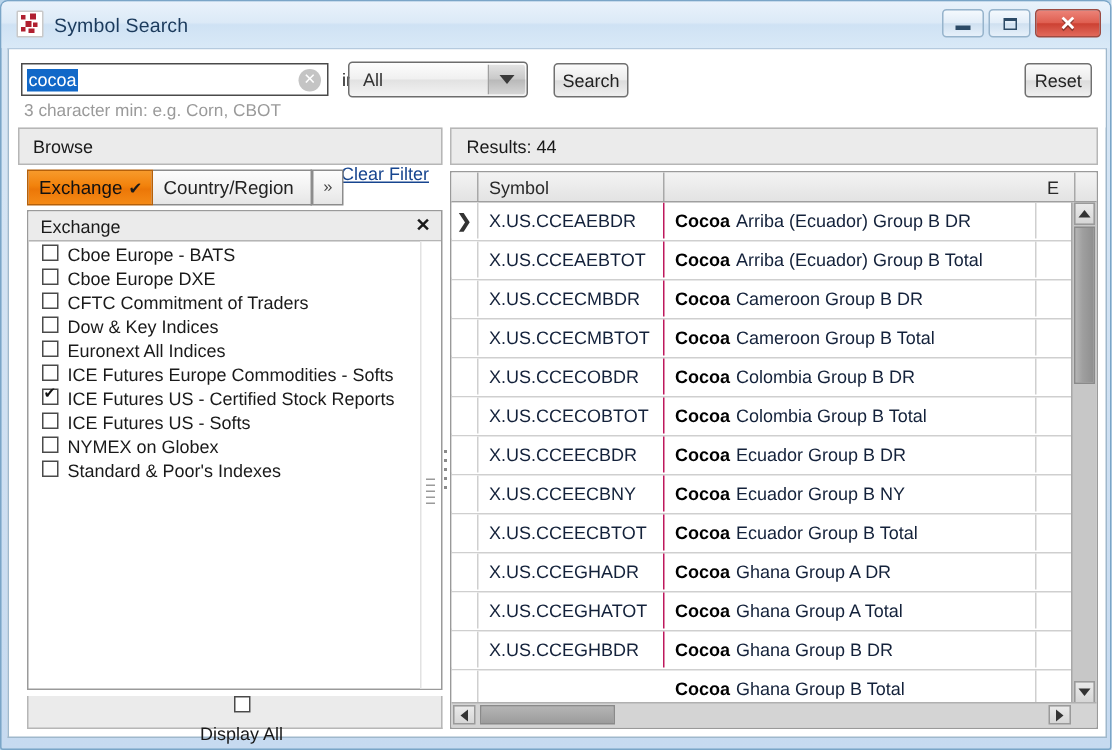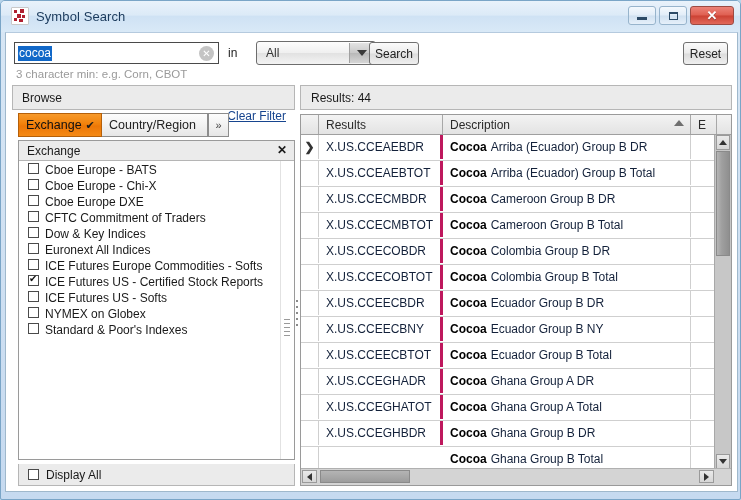--- a/index.html
+++ b/index.html
@@ -99,21 +99,21 @@
     background: #c4c4c4;
     color: #fff; font-size: 10px; line-height: 15px; text-align: center;
     font-family: "Liberation Sans", sans-serif;
   }
   .hint {
     position: absolute; left: 10px; top: 35px;
     font-size: 11.5px; color: #9a9a9a;
   }
   .in-label { position: absolute; left: 222px; top: 13px; font-size: 12px; color: #222; }
   .dropdown {
-    position: absolute; left: 250px; top: 8px;
+    position: absolute; left: 226px; top: 8px;
     width: 120px; height: 24px;
     border: 1px solid #6d6d6d; border-radius: 3px;
     background: linear-gradient(to bottom,#fdfdfd 0%, #f0f0f0 48%, #e2e2e2 52%, #f3f3f3 100%);
     box-sizing: border-box;
   }
   .dropdown .dd-text { position:absolute; left: 9px; top: 4px; font-size: 12px; color:#333; }
   .dropdown .dd-arrow {
     position: absolute; right: 1px; top: 1px; bottom: 1px; width: 24px;
     background: linear-gradient(to bottom,#e3e3e3 0%, #c9c9c9 48%, #b9b9b9 52%, #d6d6d6 100%);
     border-left: 1px solid #a0a0a0;
@@ -198,20 +198,21 @@
   .lp-grip {
     position:absolute; left:3px; top:158px; width:6px; height:26px;
   }
   .lp-grip i { display:block; width:6px; height:1px; background:#9a9a9a; margin-bottom:3px; }
 
   .display-all {
     position: absolute; left: 6px; bottom: 0; right: 0; height: 22px;
     background: #ebebeb; border: 1px solid #b6b6b6; border-top: none;
     display: flex; align-items: center; padding-left: 9px; gap: 7px;
     box-sizing: border-box;
+    flex-direction: column;
   }
   .display-all span { font-size: 12px; color:#1a1a1a; }
 
   
   .right-panel { position: absolute; left: 294px; right: 5px; top: 0; bottom: 5px; }
   .results-head {
     position: relative; height: 25px;
     background: #ebebeb; border: 1px solid #b6b6b6; box-sizing: border-box;
   }
   .results-head .rh-title { position:absolute; left:10px; top:5px; font-size:12px; color:#1a1a1a; }
@@ -241,21 +242,21 @@
 
   .grid-body { position:absolute; left:0; right:16px; top:20px; bottom:16px; overflow:hidden; }
   .row { position: relative; height: 25px; border-bottom: 1px solid #cfcfcf; }
   .cell {
     position: absolute; top: 0; height: 24px;
     box-sizing: border-box; display:flex; align-items:center;
     font-size: 12px; color:#13213a; white-space: nowrap; overflow: hidden;
   }
   .c-pin  { left:0;   width:18px; border-right: 1px solid #cfcfcf; justify-content:center;
             font-weight: bold; color:#333; font-size: 12px; background:#fff; }
-  .c-sym  { left:18px; width:124px; border-right: 3px solid #be185d; padding-left: 7px; }
+  .c-sym  { left:18px; width:124px; border-right: 1px solid #be185d; padding-left: 7px; }
   .c-desc { left:142px; width:248px; border-right: 1px solid #cfcfcf; padding-left: 7px; }
   .c-exch { left:390px; width:26px; border-right: 1px solid #cfcfcf; }
   .c-desc b { font-weight: bold; color:#000; margin-right: 4px; }
 
   
   .vscroll {
     position:absolute; right:0; top:20px; bottom:16px; width:16px;
     background:#c7c7c7; border-left: 1px solid #a8a8a8;
   }
   .sb-btn {
@@ -370,24 +371,20 @@
             <div class="lh-title">Exchange</div>
             <div class="lh-close">✕</div>
           </div>
           <div class="list-items" id="exchange-list">
               <div class="list-item">
                 <div class="cb"></div>
                 <span>Cboe Europe - BATS</span>
               </div>
               <div class="list-item">
                 <div class="cb"></div>
-                <span>Cboe Europe - Chi-X</span>
-              </div>
-              <div class="list-item">
-                <div class="cb"></div>
                 <span>Cboe Europe DXE</span>
               </div>
               <div class="list-item">
                 <div class="cb"></div>
                 <span>CFTC Commitment of Traders</span>
               </div>
               <div class="list-item">
                 <div class="cb"></div>
                 <span>Dow &amp; Key Indices</span>
               </div>
@@ -442,25 +439,21 @@
       </div>
 
       <div class="right-panel">
         <div class="results-head">
           <div class="rh-title">Results: 44</div>
         </div>
 
         <div class="grid">
           <div class="grid-header">
             <div class="gh-cell gh-pin"></div>
-            <div class="gh-cell gh-sym">Results</div>
-            <div class="gh-cell gh-desc">
-              <span>Description</span>
-              <span class="gh-sort"></span>
-            </div>
+            <div class="gh-cell gh-sym">Symbol</div>
             <div class="gh-cell gh-exch">E</div>
           </div>
 
           <div class="grid-body" id="grid-body">
               <div class="row">
                 <div class="cell c-pin">❯</div>
                 <div class="cell c-sym">X.US.CCEAEBDR</div>
                 <div class="cell c-desc"><b>Cocoa</b>Arriba (Ecuador)  Group B DR</div>
                 <div class="cell c-exch"></div>
               </div>

